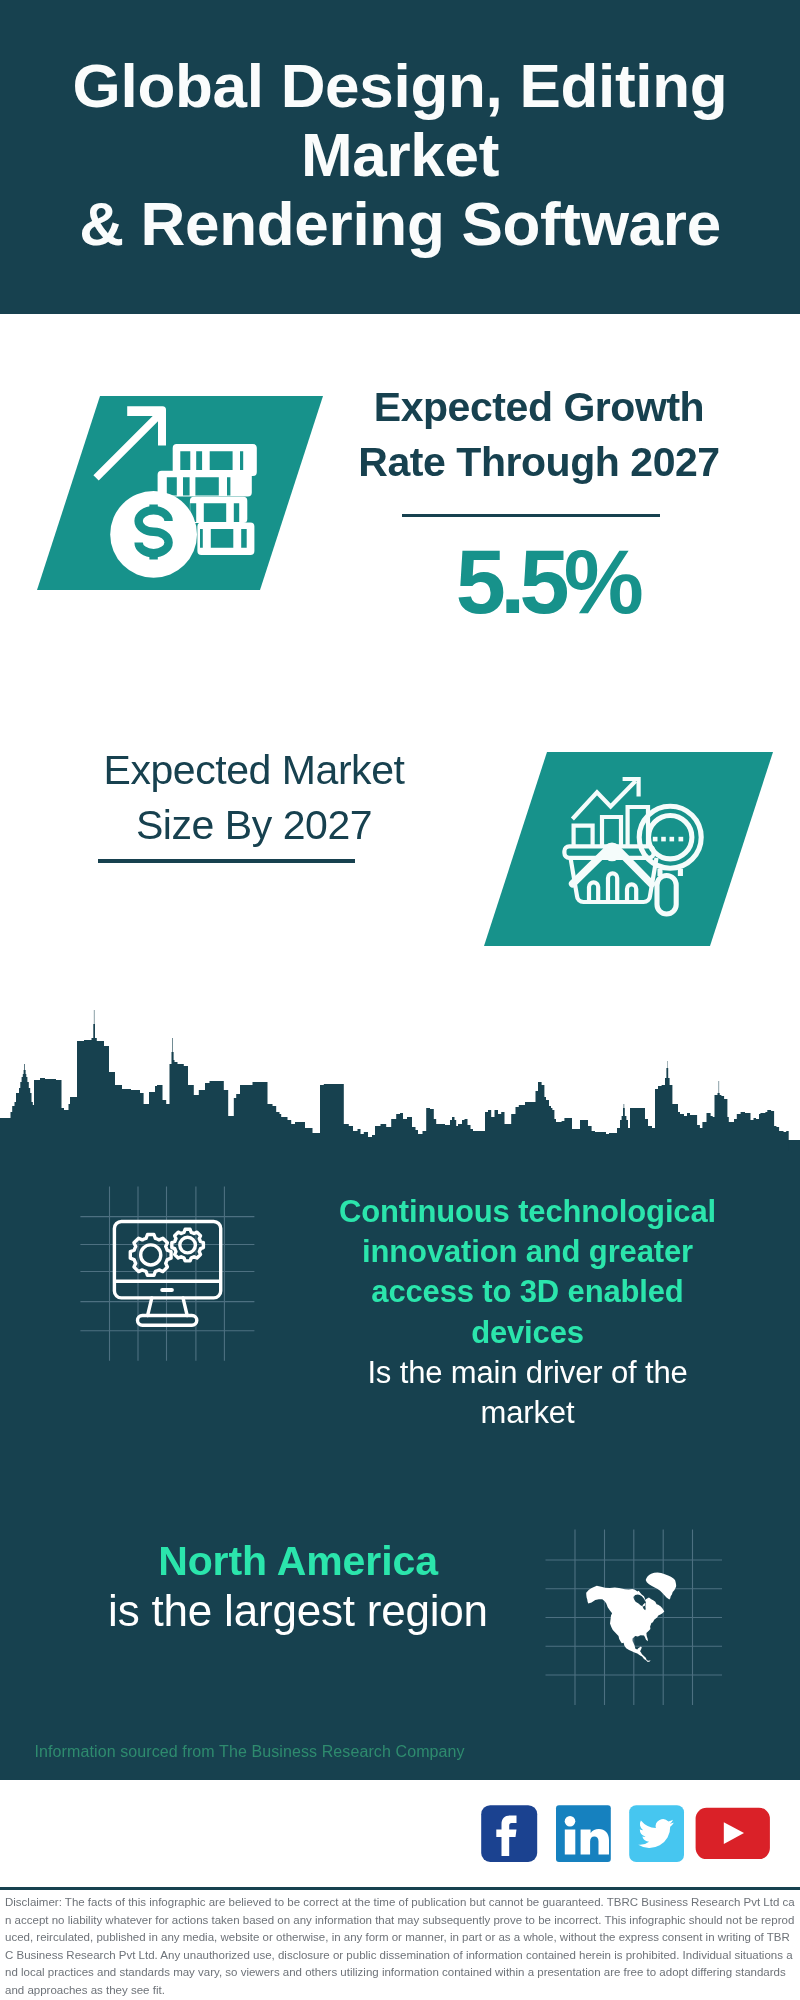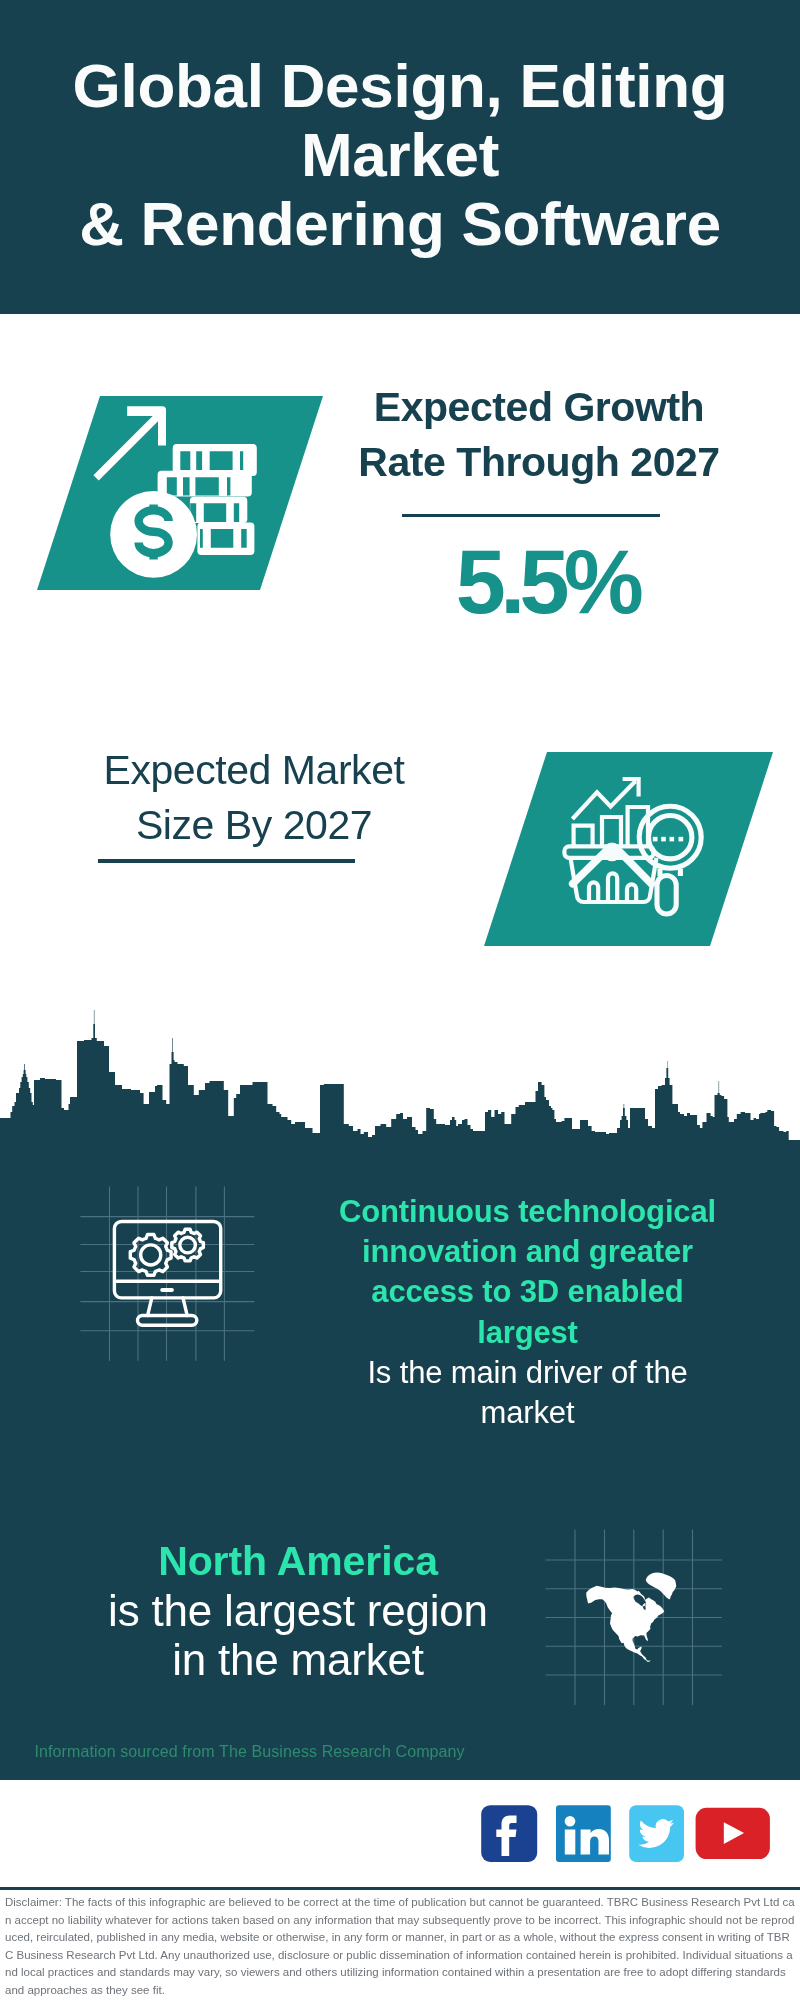--- a/index.html
+++ b/index.html
@@ -176,37 +176,36 @@
 
       <path d="M41.04 58.37 L42.47 54.50 L48.93 54.50 L50.36 58.37 A17.18 17.18 0 0 1 54.09 59.91 L57.84 58.19 L62.41 62.76 L60.69 66.51 A17.18 17.18 0 0 1 62.23 70.24 L66.10 71.67 L66.10 78.13 L62.23 79.56 A17.18 17.18 0 0 1 60.69 83.29 L62.41 87.04 L57.84 91.61 L54.09 89.89 A17.18 17.18 0 0 1 50.36 91.43 L48.93 95.30 L42.47 95.30 L41.04 91.43 A17.18 17.18 0 0 1 37.31 89.89 L33.56 91.61 L28.99 87.04 L30.71 83.29 A17.18 17.18 0 0 1 29.17 79.56 L25.30 78.13 L25.30 71.67 L29.17 70.24 A17.18 17.18 0 0 1 30.71 66.51 L28.99 62.76 L33.56 58.19 L37.31 59.91 A17.18 17.18 0 0 1 41.04 58.37 Z"></path>
       <circle cx="45.7" cy="74.9" r="10.05"></circle>
 
       <path d="M78.99 52.30 L80.10 49.30 L85.10 49.30 L86.21 52.30 A13.30 13.30 0 0 1 89.10 53.50 L92.00 52.16 L95.54 55.70 L94.20 58.60 A13.30 13.30 0 0 1 95.40 61.49 L98.40 62.60 L98.40 67.60 L95.40 68.71 A13.30 13.30 0 0 1 94.20 71.60 L95.54 74.50 L92.00 78.04 L89.10 76.70 A13.30 13.30 0 0 1 86.21 77.90 L85.10 80.90 L80.10 80.90 L78.99 77.90 A13.30 13.30 0 0 1 76.10 76.70 L73.20 78.04 L69.66 74.50 L71.00 71.60 A13.30 13.30 0 0 1 69.80 68.71 L66.80 67.60 L66.80 62.60 L69.80 61.49 A13.30 13.30 0 0 1 71.00 58.60 L69.66 55.70 L73.20 52.16 L76.10 53.50 A13.30 13.30 0 0 1 78.99 52.30 Z"></path>
       <circle cx="82.6" cy="65.1" r="7.8"></circle>
     </g>
   </svg>
 
   <div class="para drv-text">
-    <span class="hl">Continuous technological innovation and greater access to 3D enabled largest</span><br>
+    <span class="hl">Continuous technological innovation and greater access to 3D enabled devices</span><br>
     <span>Is the main driver of the market</span>
   </div>
   <div class="drv-rule"></div>
 
   <svg class="icon-svg" style="left:545px;top:1525px;" width="190" height="190" viewBox="0 0 190 190">
     <g stroke="#57798A" stroke-width="1.1" fill="none" opacity="0.85">
       <path d="M30,4.5 V180 M59.5,4.5 V180 M88.8,4.5 V180 M118.2,4.5 V180 M147.5,4.5 V180"></path>
       <path d="M0.5,35 H177 M0.5,63.8 H177 M0.5,92.5 H177 M0.5,121.2 H177 M0.5,150 H177"></path>
     </g>
     <path fill="#FFFFFF" fill-rule="evenodd" d="M41.2 67.7 L43.9 64.7 L46.7 62.9 L51.8 60.7 L56.2 61.7 L60.1 62.8 L64.8 63.0 L69.8 62.5 L74.0 62.9 L76.3 63.6 L80.0 64.2 L83.7 64.5 L87.4 64.0 L89.9 64.7 L92.5 66.5 L93.7 65.7 L95.2 67.7 L96.7 69.5 L99.0 71.3 L100.0 73.7 L101.1 76.8 L100.8 79.2 L100.4 81.6 L100.7 84.0 L100.1 85.2 L98.4 83.4 L97.4 81.0 L98.0 79.8 L99.3 78.6 L100.5 77.4 L100.8 74.3 L103.9 72.5 L106.3 74.3 L108.6 75.6 L110.3 76.8 L111.6 79.2 L113.2 79.8 L115.8 81.6 L117.9 84.0 L119.3 86.4 L117.5 88.2 L115.4 89.4 L113.3 90.6 L112.1 92.4 L111.4 93.0 L109.2 94.8 L107.9 97.3 L106.4 97.9 L105.8 99.7 L105.1 101.5 L105.4 103.9 L103.8 105.7 L101.4 108.1 L101.7 111.1 L102.7 114.1 L102.9 116.3 L101.0 114.7 L100.0 112.3 L99.0 110.5 L95.5 110.3 L92.9 111.5 L90.2 111.1 L87.6 113.5 L87.6 115.9 L89.5 120.2 L90.4 123.8 L92.3 124.4 L93.2 123.2 L95.9 121.4 L96.8 122.6 L96.0 124.4 L95.1 126.2 L96.0 127.4 L97.0 129.2 L98.9 131.0 L100.8 132.8 L101.8 135.2 L103.7 135.8 L105.6 135.2 L104.7 136.4 L102.8 137.0 L100.9 135.2 L99.0 134.0 L97.1 131.6 L95.2 130.4 L92.3 128.6 L89.5 127.4 L86.8 126.2 L84.0 125.0 L81.2 123.2 L79.4 120.8 L78.6 117.7 L76.8 118.3 L75.9 117.1 L74.2 114.1 L73.5 111.1 L71.8 109.3 L70.2 107.5 L67.8 105.1 L66.3 102.1 L65.0 98.5 L65.5 94.8 L66.0 90.6 L67.1 88.2 L65.1 85.8 L62.7 82.2 L61.3 78.6 L59.7 76.2 L57.3 74.3 L53.9 74.3 L50.3 75.0 L48.4 76.2 L46.6 77.4 L43.3 78.6 L42.6 76.8 L42.2 74.3 L41.6 72.5 L41.3 70.1 L41.2 67.7 Z M124.3 74.6 L125.2 73.4 L125.7 71.3 L126.9 69.5 L127.7 67.1 L129.3 65.3 L130.5 62.9 L131.2 61.1 L131.0 58.9 L130.6 56.9 L130.0 55.1 L128.2 53.3 L125.9 51.7 L123.1 50.5 L119.8 49.3 L116.2 48.1 L112.5 47.5 L109.2 47.8 L106.2 48.8 L104.1 50.0 L102.5 51.4 L101.4 53.3 L100.7 55.1 L101.8 57.2 L104.0 59.3 L106.9 61.1 L109.7 62.5 L112.6 64.0 L115.1 65.7 L117.1 67.7 L119.2 70.1 L121.5 72.5 L124.3 74.6 Z M88.3 71.9 L90.2 70.1 L92.8 69.5 L94.8 70.1 L96.9 71.3 L99.4 74.3 L100.5 77.4 L100.2 80.4 L98.2 81.6 L95.8 80.4 L93.5 78.6 L90.6 76.8 L89.0 74.3 Z"></path>
   </svg>
 
   <div class="para reg-text">
     <div class="hl">North America</div>
     <div>is the largest region</div>
-    <div>in the market</div>
   </div>
 
   <div class="footer"></div>
   <div class="src">
     <div>Information sourced from The Business Research Company</div>
   </div>
   <svg class="icon-svg" style="left:475px;top:1800px;" width="305" height="70" viewBox="0 0 305 70">
     <g>
       <rect x="6.2" y="5.2" width="56" height="56.8" rx="9" fill="#1B4290"></rect>
       <path fill="#FFFFFF" d="M41.5 23.0 h-5.0 c-1.6 0 -2.3 0.9 -2.3 2.4 v4.1 h7.3 l-1.0 7.5 h-6.3 v19.0

